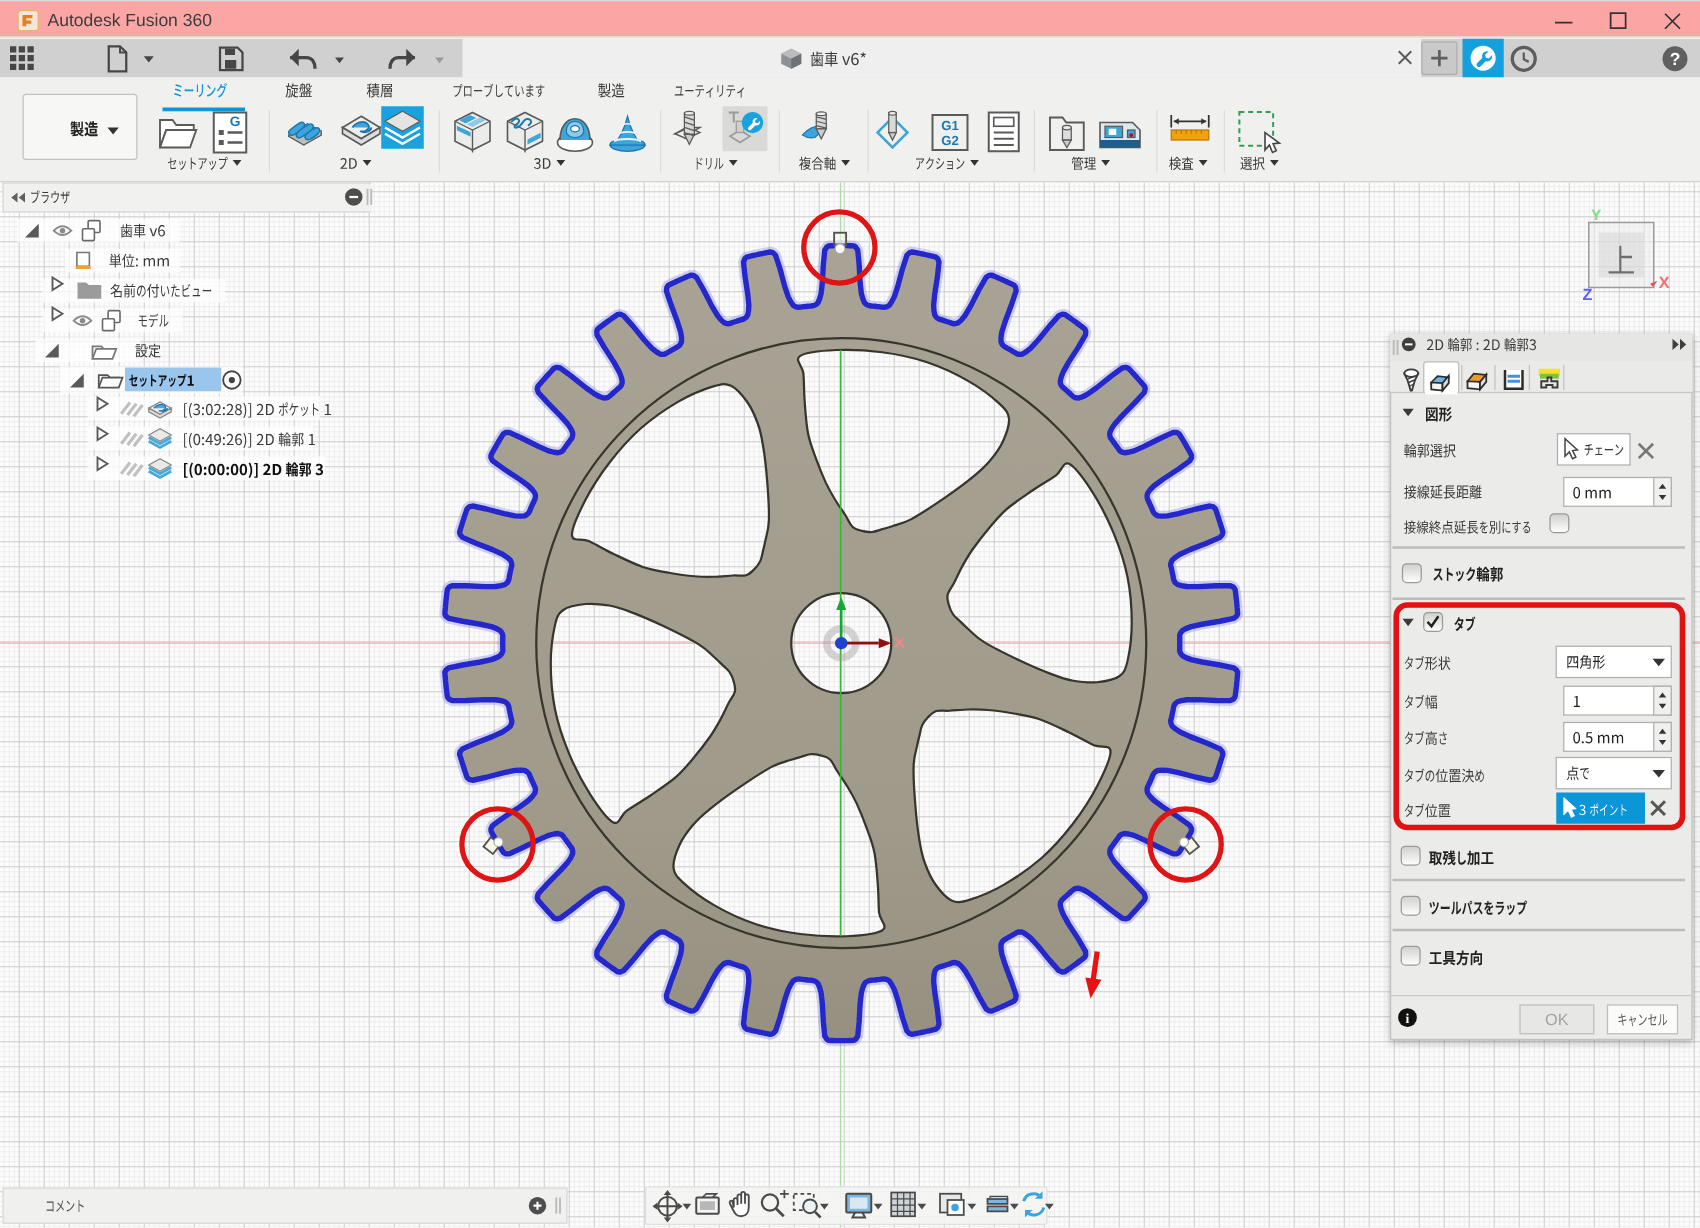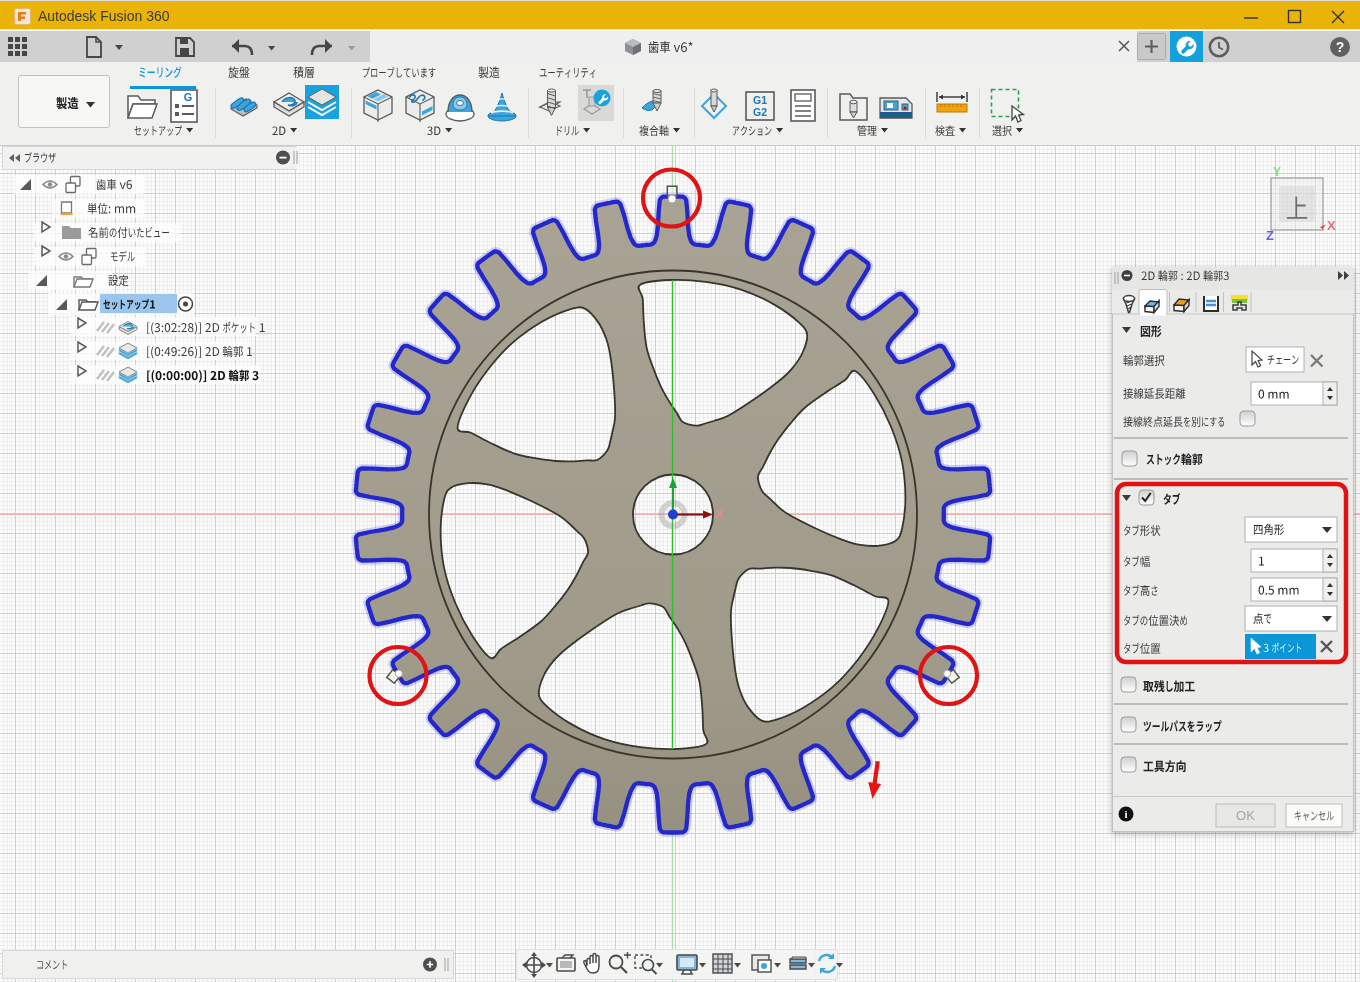--- a/index.html
+++ b/index.html
@@ -1,17 +1,17 @@
 <!DOCTYPE html>
 <html><head><meta charset="utf-8"><title>Autodesk Fusion 360</title>
 <style>
 *{margin:0;padding:0;box-sizing:border-box}
 html,body{width:1360px;height:982px;overflow:hidden;font-family:"Liberation Sans",sans-serif;background:#fff}
 .abs{position:absolute}
-#titlebar{position:absolute;left:0;top:0;width:1360px;height:30px;background:#eab308;border-top:1px solid #dcdcdc;border-bottom:1px solid #e3e3e3}
+#titlebar{position:absolute;left:0;top:0;width:1360px;height:30px;background:#fca5a5;border-top:1px solid #dcdcdc;border-bottom:1px solid #e3e3e3}
 #appbar{position:absolute;left:0;top:31px;width:1360px;height:31px;background:#d0d0d0}
 #doctab{position:absolute;left:370px;top:31px;width:767px;height:31px;background:#efefef}
 #ribbon{position:absolute;left:0;top:62px;width:1360px;height:84px;background:#f0f0ef;border-bottom:1px solid #c9c9c9}
 #canvas{position:absolute;left:0;top:146px;width:1360px;height:836px;
  background-color:#fcfcfc;
  background-image:
   linear-gradient(#cfcfcf 1px,transparent 1px),linear-gradient(90deg,#cfcfcf 1px,transparent 1px),
   linear-gradient(#ededed 1px,transparent 1px),linear-gradient(90deg,#ededed 1px,transparent 1px);
  background-size:20px 20px,20px 20px,4px 4px,4px 4px;
  background-position:15px -13px,15px -13px,3px 3px,3px 3px}

